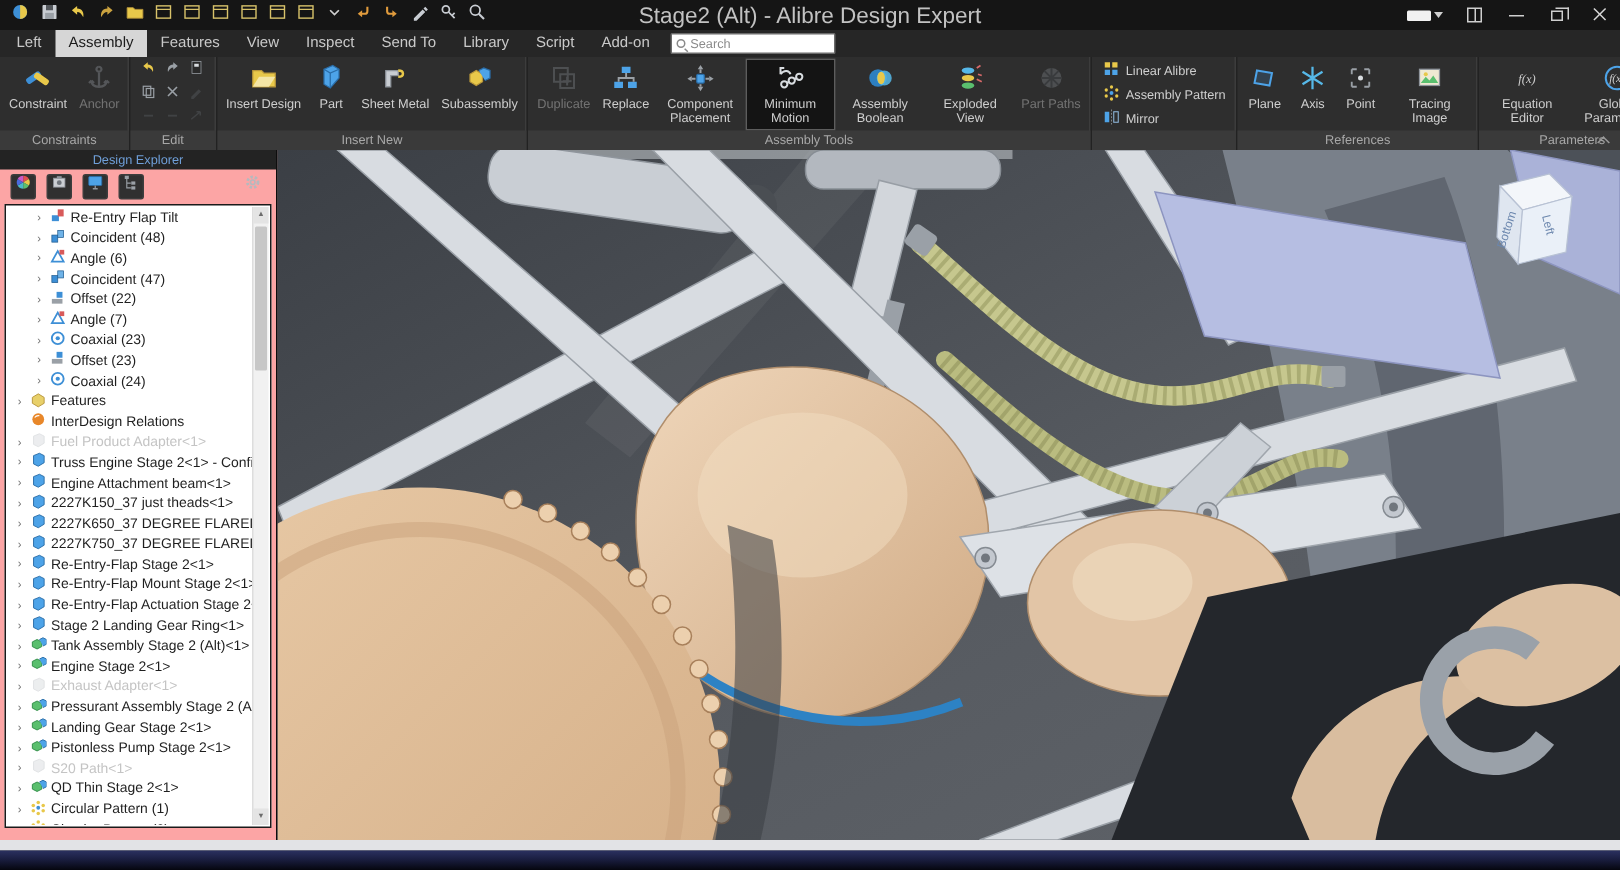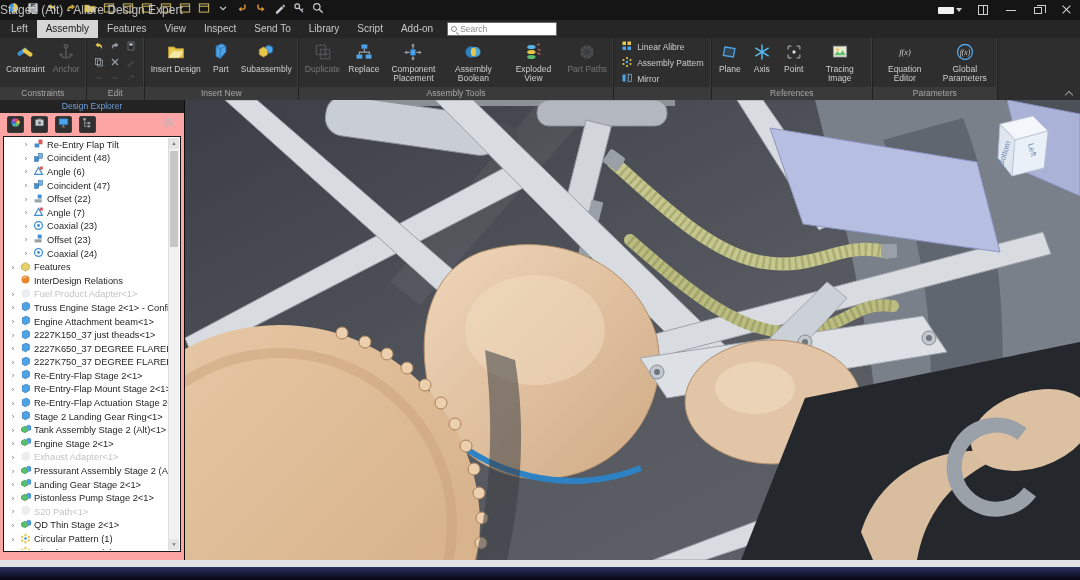--- a/index.html
+++ b/index.html
@@ -5,21 +5,21 @@
   * { margin:0; padding:0; box-sizing:border-box; }
   html,body { width:1080px; height:580px; overflow:hidden; background:#000; }
   body { font-family:"Liberation Sans", sans-serif; -webkit-font-smoothing:antialiased; }
   .app { width:1080px; height:580px; display:flex; flex-direction:column; background:#2e2e2e; }
 
   
   .titlebar { height:20px; background:#151515; display:flex; align-items:center; padding:0 6px; position:relative; flex:0 0 auto; }
   .qat { display:flex; align-items:center; gap:4px; }
   .qbtn { width:15px; height:15px; display:inline-flex; align-items:center; justify-content:center; cursor:pointer; }
   .qbtn svg { width:14px; height:14px; }
-  .wtitle { position:absolute; left:0; right:0; font-size:12px; color:#c2c2c2; pointer-events:none; }
+  .wtitle { position:absolute; left:0; right:0; text-align:center; font-size:15px; color:#c2c2c2; pointer-events:none; }
   .wctrls { margin-left:auto; display:flex; align-items:center; gap:14px; z-index:2; }
   .swatch { display:inline-flex; align-items:center; gap:2px; cursor:pointer; }
   .swatch .sw { width:16px; height:7px; background:#f2f2f2; border-radius:1px; display:inline-block; }
   .swatch .caret { width:0; height:0; border-left:3px solid transparent; border-right:3px solid transparent; border-top:4px solid #cfcfcf; display:inline-block; }
   .wbtn { width:14px; height:12px; position:relative; cursor:pointer; display:inline-block; }
   .wbtn.layout i { position:absolute; inset:1px 2px; border:1px solid #cfcfcf; }
   .wbtn.layout i::after { content:""; position:absolute; left:55%; top:0; bottom:0; border-left:1px solid #cfcfcf; }
   .wbtn.min i { position:absolute; left:2px; right:2px; top:6px; border-top:1.5px solid #cfcfcf; }
   .wbtn.rest i { position:absolute; left:2px; top:3px; width:8px; height:7px; border:1px solid #cfcfcf; }
   .wbtn.rest i::after { content:""; position:absolute; left:2px; top:-3px; width:8px; height:7px; border:1px solid #cfcfcf; border-left:none; border-bottom:none; }
@@ -315,20 +315,27 @@
           </div>
           <div class="rbtn">
             <span class="icn"><svg viewBox="0 0 24 24" width="20" height="20">
                 <path d="M6 5 l7-3 5 3 v7 l-7 8 -5-3z" fill="#4da3e8" stroke="#2a6da8"></path>
                 <path d="M6 5 l5 3 7-3 M11 8 v12" fill="none" stroke="#2a6da8"></path>
               </svg></span>
             <span>Part</span>
           </div>
           <div class="rbtn">
             <span class="icn"><svg viewBox="0 0 24 24" width="20" height="20">
+                <path d="M5 6 h10 v4 h-6 v9 h-4z" fill="#c9cdd2" stroke="#8f959c"></path>
+                <path d="M15 6 c5 0 5 5 0 5" fill="none" stroke="#e8c84a" stroke-width="2"></path>
+              </svg></span>
+            <span>Sheet Metal</span>
+          </div>
+          <div class="rbtn">
+            <span class="icn"><svg viewBox="0 0 24 24" width="20" height="20">
                 <path d="M4 9 l5-3 5 3 v6 l-5 3 -5-3z" fill="#e8c84a" stroke="#b8963a"></path>
                 <path d="M11 6 l4-2 5 2 v6 l-4 2" fill="#4da3e8" stroke="#2a6da8"></path>
               </svg></span>
             <span>Subassembly</span>
           </div>
         </div>
         <div class="rlab">Insert New</div>
       </div>
       <div class="rgroup">
         <div class="rrow">
@@ -349,20 +356,30 @@
               </svg></span>
             <span>Replace</span>
           </div>
           <div class="rbtn">
             <span class="icn"><svg viewBox="0 0 24 24" width="20" height="20">
                 <rect x="9" y="9" width="6" height="7" rx="1" fill="#4da3e8" stroke="#2a6da8"></rect>
                 <path d="M12 5 v3 M12 17 v2 M5 12.5 h3 M16 12.5 h3" stroke="#9aa0a6" stroke-width="1.6"></path>
                 <path d="M12 1.5 l-2.2 3.5 h4.4z M12 22.5 l-2.2-3.5 h4.4z M1.5 12.5 l3.5-2.2 v4.4z M22.5 12.5 l-3.5-2.2 v4.4z" fill="#9aa0a6"></path>
               </svg></span>
             <span>Component Placement</span>
+          </div>
+          <div class="rbtn active">
+            <span class="icn"><svg viewBox="0 0 24 24" width="20" height="20">
+                <path d="M4 9 v-5 h3 M4 9 c3-4 7-3 8 0" stroke="#d8dce0" fill="none" stroke-width="1.6"></path>
+                <circle cx="7" cy="17" r="2.5" fill="none" stroke="#d8dce0" stroke-width="1.6"></circle>
+                <circle cx="13" cy="14" r="2.5" fill="none" stroke="#d8dce0" stroke-width="1.6"></circle>
+                <circle cx="19" cy="11" r="2.5" fill="none" stroke="#d8dce0" stroke-width="1.6"></circle>
+                <path d="M9 16 l2-1 M15 13 l2-1" stroke="#d8dce0" stroke-width="1.6"></path>
+              </svg></span>
+            <span>Minimum Motion</span>
           </div>
           <div class="rbtn">
             <span class="icn"><svg viewBox="0 0 24 24" width="20" height="20">
                 <circle cx="10" cy="12" r="7" fill="#2d7fc0"></circle>
                 <circle cx="15" cy="12" r="6" fill="#56b8e8" opacity=".85"></circle>
                 <ellipse cx="12.5" cy="12" rx="3" ry="5" fill="#e8c84a"></ellipse>
               </svg></span>
             <span>Assembly Boolean</span>
           </div>
           <div class="rbtn">

